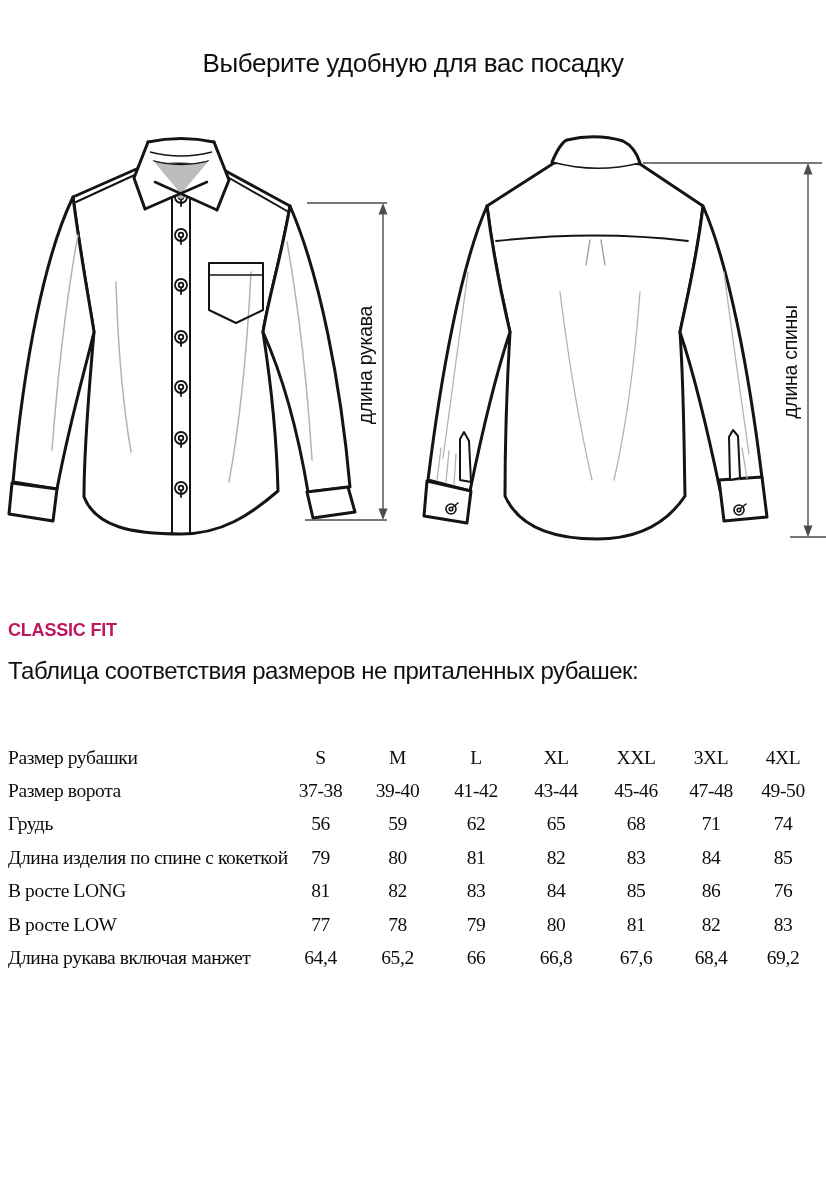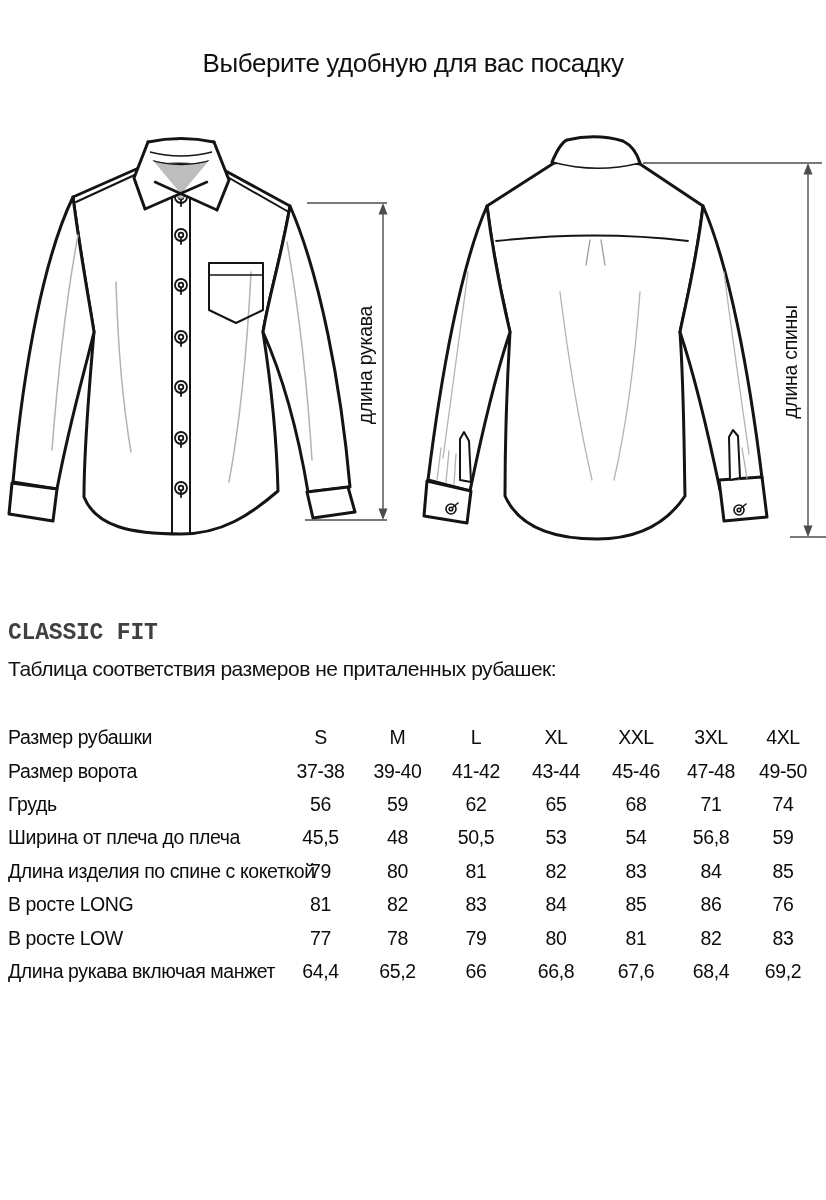--- a/index.html
+++ b/index.html
@@ -7,29 +7,29 @@
     width:826px;height:1200px;background:#ffffff;position:relative;
     font-family:"Liberation Sans","DejaVu Sans",sans-serif;color:#000;
     overflow:hidden;
   }
   .title{
     position:absolute;top:48px;left:0;width:826px;text-align:center;
     font-size:26px;line-height:30px;letter-spacing:-0.4px;color:#111;
   }
   .diagram{position:absolute;top:120px;left:0;}
   .heading{
-    position:absolute;top:620px;left:8px;font-size:23px;font-weight:bold;
-    letter-spacing:-0.2px;color:#404040;font-family:Liberation Mono, monospace;
+    position:absolute;top:620px;left:8px;font-size:18px;font-weight:bold;
+    letter-spacing:-0.2px;color:#be185d;
   }
   .subtitle{
-    position:absolute;top:657px;left:8px;font-size:21px;letter-spacing:-0.5px;color:#111;
+    position:absolute;top:657px;left:8px;font-size:24px;letter-spacing:-0.5px;color:#111;
   }
   table.size-table{
-    position:absolute;top:721px;left:8px;width:812px;
-    border-collapse:collapse;table-layout:fixed;
+    position:absolute;top:741px;left:8px;width:812px;
+    border-collapse:collapse;table-layout:fixed;font-family:Liberation Serif, serif;
   }
   table.size-table td{
     height:33.4px;padding:0;font-size:19.5px;letter-spacing:-0.4px;
     white-space:nowrap;color:#0c0c0c;vertical-align:middle;
   }
   td.rlabel{text-align:left;}
   td.val{text-align:center;}
   svg text{font-family:"Liberation Sans","DejaVu Sans",sans-serif;}
 </style>
 </head>
@@ -246,30 +246,20 @@
         <td class="rlabel">Грудь</td>
         <td class="val">56</td>
         <td class="val">59</td>
         <td class="val">62</td>
         <td class="val">65</td>
         <td class="val">68</td>
         <td class="val">71</td>
         <td class="val">74</td>
       </tr>
       <tr>
-        <td class="rlabel">Ширина от плеча до плеча</td>
-        <td class="val">45,5</td>
-        <td class="val">48</td>
-        <td class="val">50,5</td>
-        <td class="val">53</td>
-        <td class="val">54</td>
-        <td class="val">56,8</td>
-        <td class="val">59</td>
-      </tr>
-      <tr>
         <td class="rlabel">Длина изделия по спине с кокеткой</td>
         <td class="val">79</td>
         <td class="val">80</td>
         <td class="val">81</td>
         <td class="val">82</td>
         <td class="val">83</td>
         <td class="val">84</td>
         <td class="val">85</td>
       </tr>
       <tr>

